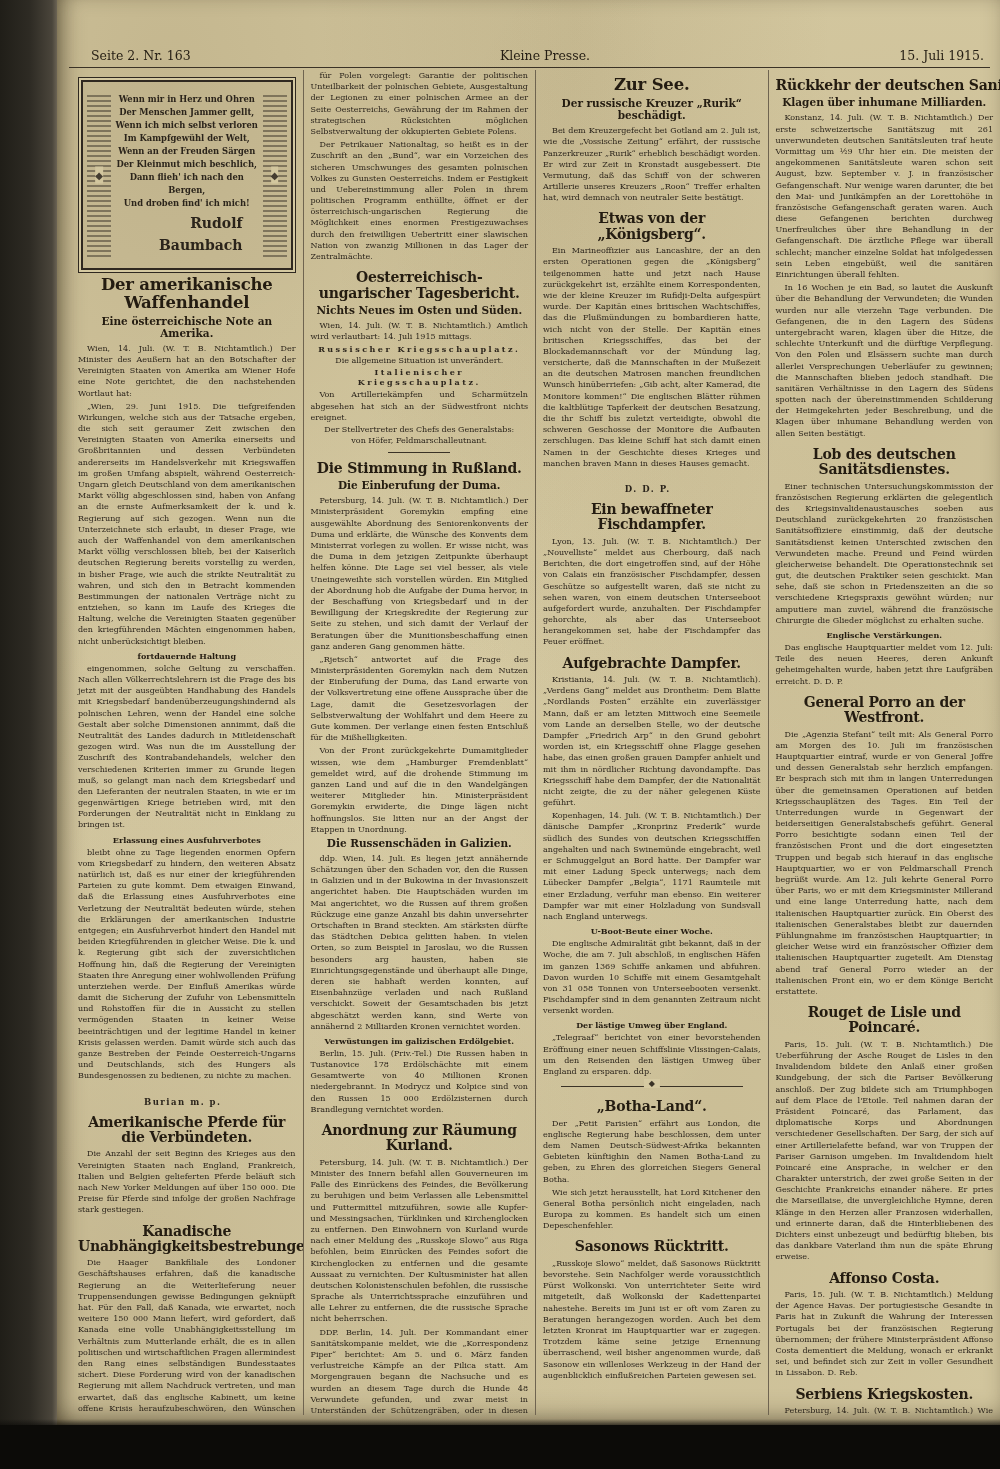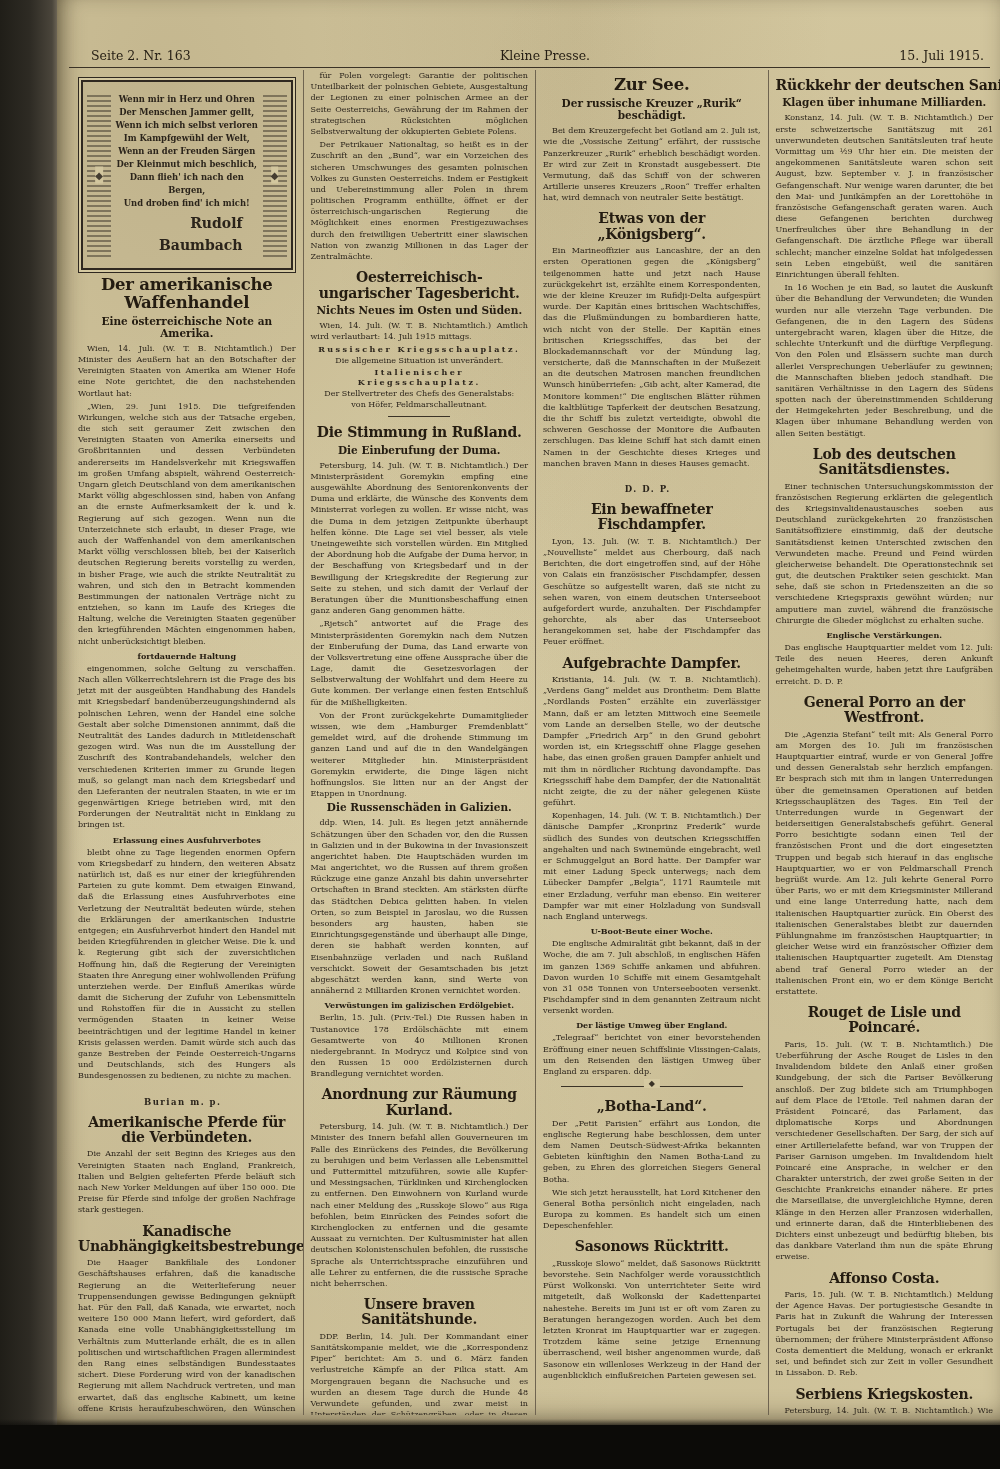--- a/index.html
+++ b/index.html
@@ -106,35 +106,35 @@
     <div class="col">
       <div>
           <div class="bodyp">für Polen vorgelegt: Garantie der politischen Unteilbarkeit der polnischen Gebiete, Ausgestaltung der Legionen zu einer polnischen Armee an der Seite Oesterreichs, Gewährung der im Rahmen der strategischen Rücksichten möglichen Selbstverwaltung der okkupierten Gebiete Polens.</div>
           <div class="bodyp">Der Petrikauer Nationaltag, so heißt es in der Zuschrift an den „Bund“, war ein Vorzeichen des sicheren Umschwunges des gesamten polnischen Volkes zu Gunsten Oesterreichs. Indem er Festigkeit und Uebereinstimmung aller Polen in ihrem politischen Programm enthüllte, öffnet er der österreichisch-ungarischen Regierung die Möglichkeit eines enormen Prestigezuwachses durch den freiwilligen Uebertritt einer slawischen Nation von zwanzig Millionen in das Lager der Zentralmächte.</div>
           <div class="headline">Oesterreichisch-ungarischer Tagesbericht.</div>
           <div class="subhead">Nichts Neues im Osten und Süden.</div>
           <div class="bodyp">Wien, 14. Juli. (W. T. B. Nichtamtlich.) Amtlich wird verlautbart: 14. Juli 1915 mittags.</div>
           <div class="center-spaced">Russischer Kriegsschauplatz.</div>
           <div class="center-line">Die allgemeine Situation ist unverändert.</div>
           <div class="center-spaced">Italienischer Kriegsschauplatz.</div>
+          <div class="bodyp">Von Artilleriekämpfen und Scharmützeln abgesehen hat sich an der Südwestfront nichts ereignet.</div>
           <div class="sig">Der Stellvertreter des Chefs des Generalstabs:</div>
           <div class="sig">von Höfer, Feldmarschalleutnant.</div>
           <div class="divider"></div>
           <div class="headline">Die Stimmung in Rußland.</div>
           <div class="subhead">Die Einberufung der Duma.</div>
           <div class="bodyp">Petersburg, 14. Juli. (W. T. B. Nichtamtlich.) Der Ministerpräsident Goremykin empfing eine ausgewählte Abordnung des Seniorenkonvents der Duma und erklärte, die Wünsche des Konvents dem Ministerrat vorlegen zu wollen. Er wisse nicht, was die Duma in dem jetzigen Zeitpunkte überhaupt helfen könne. Die Lage sei viel besser, als viele Uneingeweihte sich vorstellen würden. Ein Mitglied der Abordnung hob die Aufgabe der Duma hervor, in der Beschaffung von Kriegsbedarf und in der Bewilligung der Kriegskredite der Regierung zur Seite zu stehen, und sich damit der Verlauf der Beratungen über die Munitionsbeschaffung einen ganz anderen Gang genommen hätte.</div>
           <div class="bodyp">„Rjetsch“ antwortet auf die Frage des Ministerpräsidenten Goremykin nach dem Nutzen der Einberufung der Duma, das Land erwarte von der Volksvertretung eine offene Aussprache über die Lage, damit die Gesetzesvorlagen der Selbstverwaltung der Wohlfahrt und dem Heere zu Gute kommen. Der verlange einen festen Entschluß für die Mißhelligkeiten.</div>
           <div class="bodyp">Von der Front zurückgekehrte Dumamitglieder wissen, wie dem „Hamburger Fremdenblatt“ gemeldet wird, auf die drohende Stimmung im ganzen Land und auf die in den Wandelgängen weiterer Mitglieder hin. Ministerpräsident Goremykin erwiderte, die Dinge lägen nicht hoffnungslos. Sie litten nur an der Angst der Etappen in Unordnung.</div>
           <div class="subhead">Die Russenschäden in Galizien.</div>
           <div class="bodyp">ddp. Wien, 14. Juli. Es liegen jetzt annähernde Schätzungen über den Schaden vor, den die Russen in Galizien und in der Bukowina in der Invasionszeit angerichtet haben. Die Hauptschäden wurden im Mai angerichtet, wo die Russen auf ihrem großen Rückzuge eine ganze Anzahl bis dahin unversehrter Ortschaften in Brand steckten. Am stärksten dürfte das Städtchen Debica gelitten haben. In vielen Orten, so zum Beispiel in Jaroslau, wo die Russen besonders arg hausten, haben sie Einrichtungsgegenstände und überhaupt alle Dinge, deren sie habhaft werden konnten, auf Eisenbahnzüge verladen und nach Rußland verschickt. Soweit der Gesamtschaden bis jetzt abgeschätzt werden kann, sind Werte von annähernd 2 Milliarden Kronen vernichtet worden.</div>
           <div class="minihead">Verwüstungen im galizischen Erdölgebiet.</div>
           <div class="bodyp">Berlin, 15. Juli. (Priv.-Tel.) Die Russen haben in Tustanovice 178 Erdölschächte mit einem Gesamtwerte von 40 Millionen Kronen niedergebrannt. In Modrycz und Kolpice sind von den Russen 15 000 Erdölzisternen durch Brandlegung vernichtet worden.</div>
           <div class="headline">Anordnung zur Räumung Kurland.</div>
           <div class="bodyp">Petersburg, 14. Juli. (W. T. B. Nichtamtlich.) Der Minister des Innern befahl allen Gouverneuren im Falle des Einrückens des Feindes, die Bevölkerung zu beruhigen und beim Verlassen alle Lebensmittel und Futtermittel mitzuführen, sowie alle Kupfer- und Messingsachen, Türklinken und Kirchenglocken zu entfernen. Den Einwohnern von Kurland wurde nach einer Meldung des „Russkoje Slowo“ aus Riga befohlen, beim Einrücken des Feindes sofort die Kirchenglocken zu entfernen und die gesamte Aussaat zu vernichten. Der Kultusminister hat allen deutschen Kolonistenschulen befohlen, die russische Sprache als Unterrichtssprache einzuführen und alle Lehrer zu entfernen, die die russische Sprache nicht beherrschen.</div>
-          <div class="headline">Unsere braven Sanitätshunde.</div>
           <div class="bodyp">DDP. Berlin, 14. Juli. Der Kommandant einer Sanitätskompanie meldet, wie die „Korrespondenz Piper“ berichtet: Am 5. und 6. März fanden verlustreiche Kämpfe an der Pilica statt. Am Morgengrauen begann die Nachsuche und es wurden an diesem Tage durch die Hunde 48 Verwundete gefunden, und zwar meist in Unterständen der Schützengräben, oder in diesen selber, was umso schwieriger gewesen sein muß, da ein Labyrinth von Schützengräben in sieben bis acht Kilometer Länge und Breite verzweigt nach hinten angelegt war. Es hätte so mancher von den Verwundeten den Erfrierungstod erleiden müssen, wenn die braven Hunde nicht zur rechten Zeit als Retter erschienen wären. Der kommandierende General eines Reservekorps im Westen fügt dem Bericht über seine Sanitätshunde hinzu: Der Erfolg der trefflichen Leistungen der Sanitätshunde ist in den Tagen vom 23. bis 26. April besonders zutage getreten. Nach den Gefechten wurden von den Hunden 47 Verwundete teilweise in schwierigstem Gelände aufgefunden und unverwundete Leute, die sich verirrt hatten, zu ihren Truppenteilen zurückgeleitet.</div>
         </div>
     </div>
 
     <div class="col">
       <div>
           <div class="headline big">Zur See.</div>
           <div class="subhead">Der russische Kreuzer „Rurik“ beschädigt.</div>
           <div class="bodyp">Bei dem Kreuzergefecht bei Gotland am 2. Juli ist, wie die „Vossische Zeitung“ erfährt, der russische Panzerkreuzer „Rurik“ erheblich beschädigt worden. Er wird zur Zeit in Kronstadt ausgebessert. Die Vermutung, daß das Schiff von der schweren Artillerie unseres Kreuzers „Roon“ Treffer erhalten hat, wird demnach von neutraler Seite bestätigt.</div>
           <div class="headline">Etwas von der „Königsberg“.</div>

